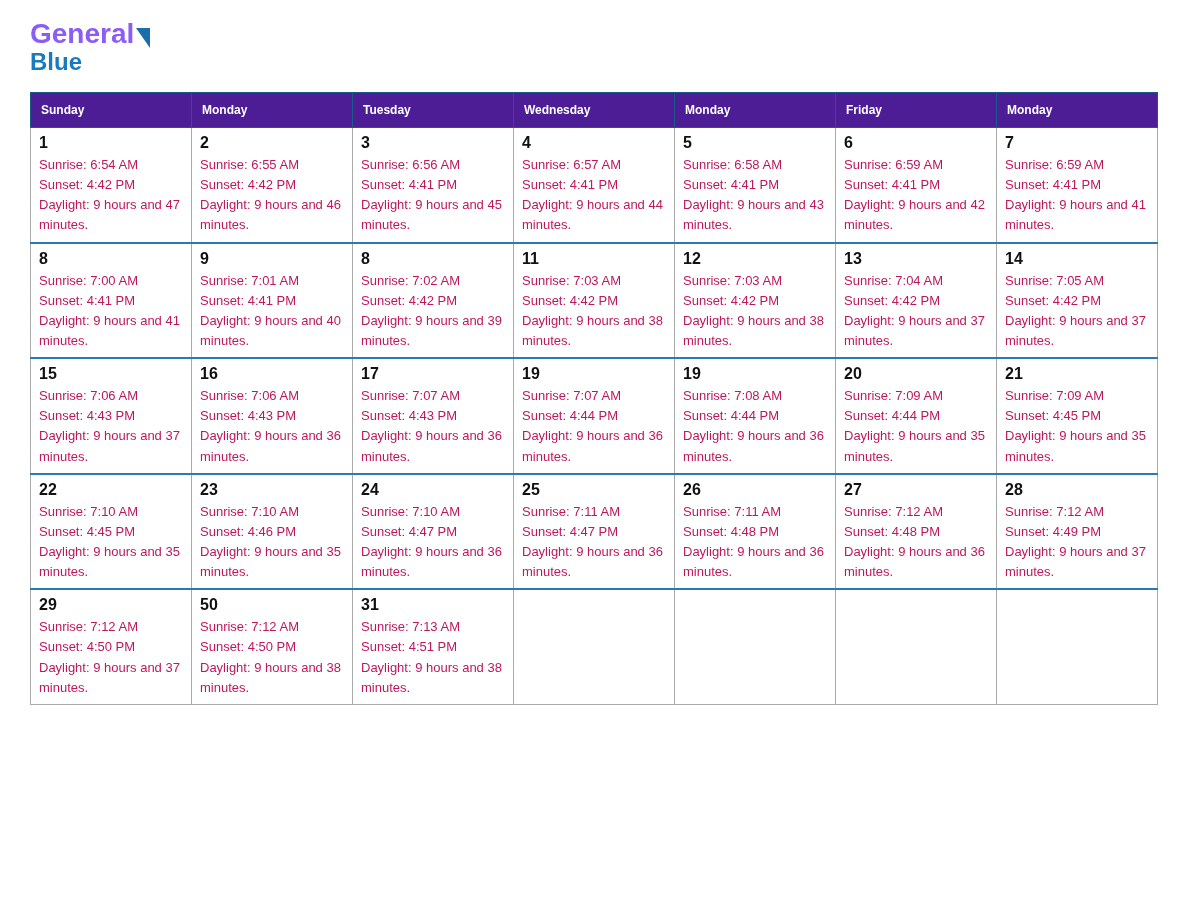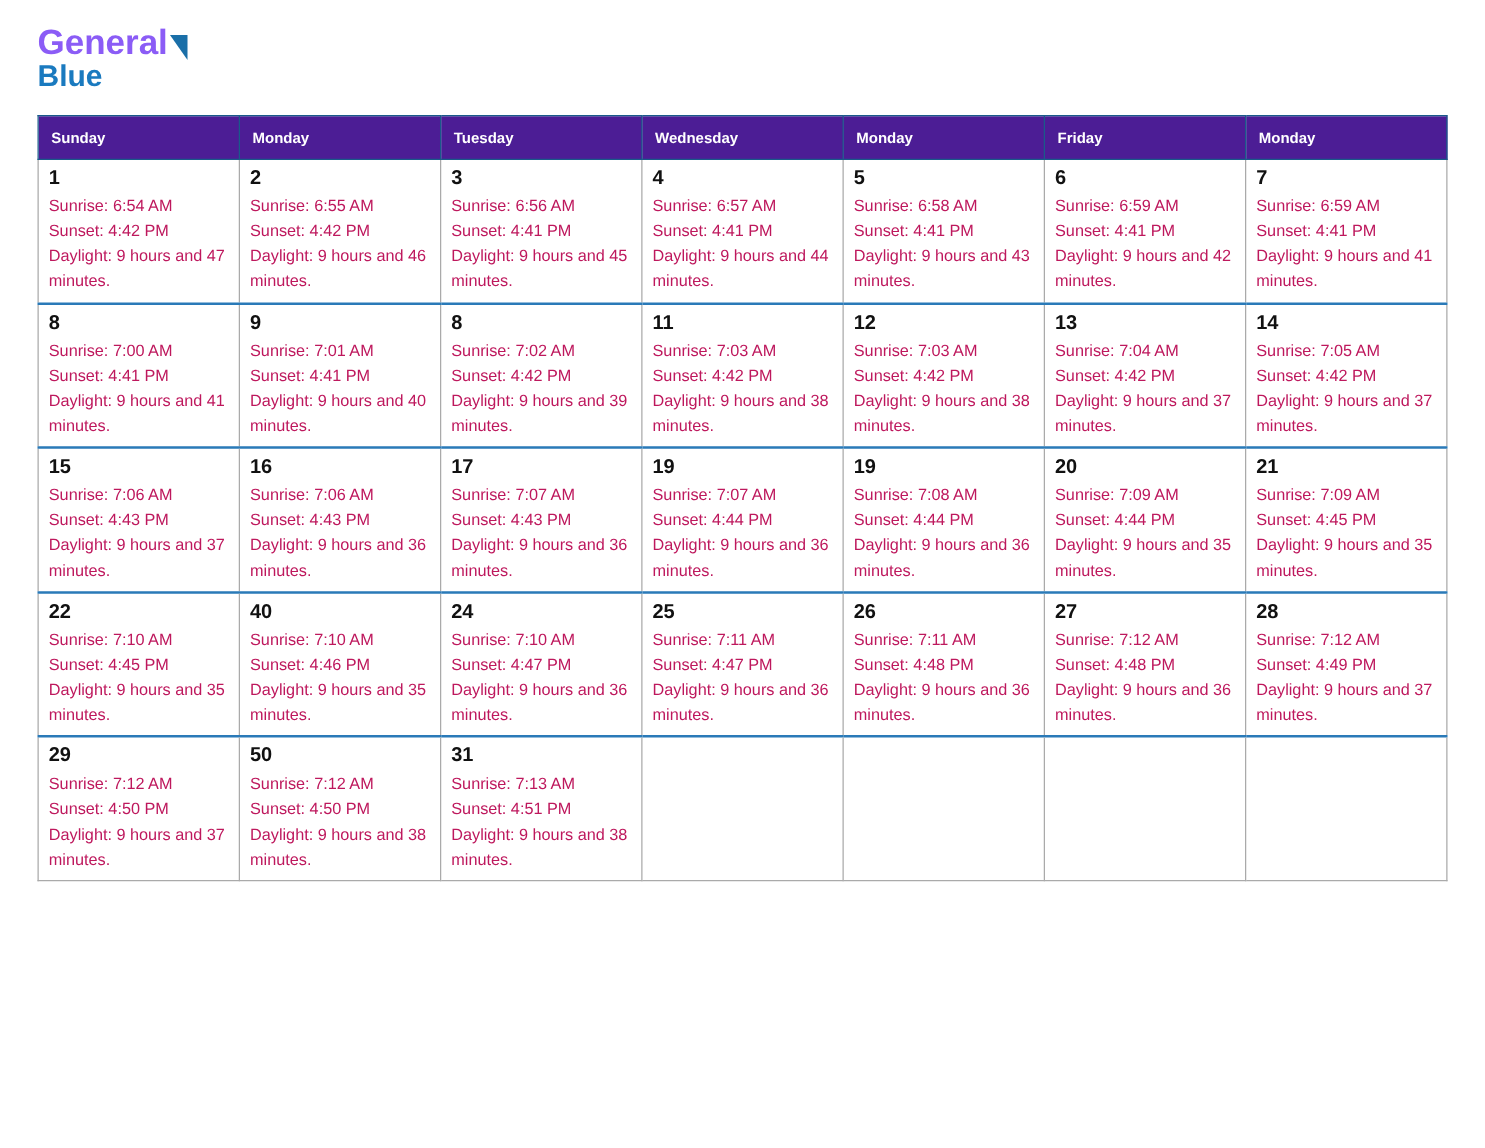--- a/index.html
+++ b/index.html
@@ -220,21 +220,21 @@
           <div class="day-number">21</div>
           <div class="day-info">Sunrise: 7:09 AM<br>Sunset: 4:45 PM<br>Daylight: 9 hours and 35 minutes.</div>
         </td>
       </tr>
       <tr class="row-divider">
         <td>
           <div class="day-number">22</div>
           <div class="day-info">Sunrise: 7:10 AM<br>Sunset: 4:45 PM<br>Daylight: 9 hours and 35 minutes.</div>
         </td>
         <td>
-          <div class="day-number">40</div>
+          <div class="day-number">23</div>
           <div class="day-info">Sunrise: 7:10 AM<br>Sunset: 4:46 PM<br>Daylight: 9 hours and 35 minutes.</div>
         </td>
         <td>
           <div class="day-number">24</div>
           <div class="day-info">Sunrise: 7:10 AM<br>Sunset: 4:47 PM<br>Daylight: 9 hours and 36 minutes.</div>
         </td>
         <td>
           <div class="day-number">25</div>
           <div class="day-info">Sunrise: 7:11 AM<br>Sunset: 4:47 PM<br>Daylight: 9 hours and 36 minutes.</div>
         </td>

